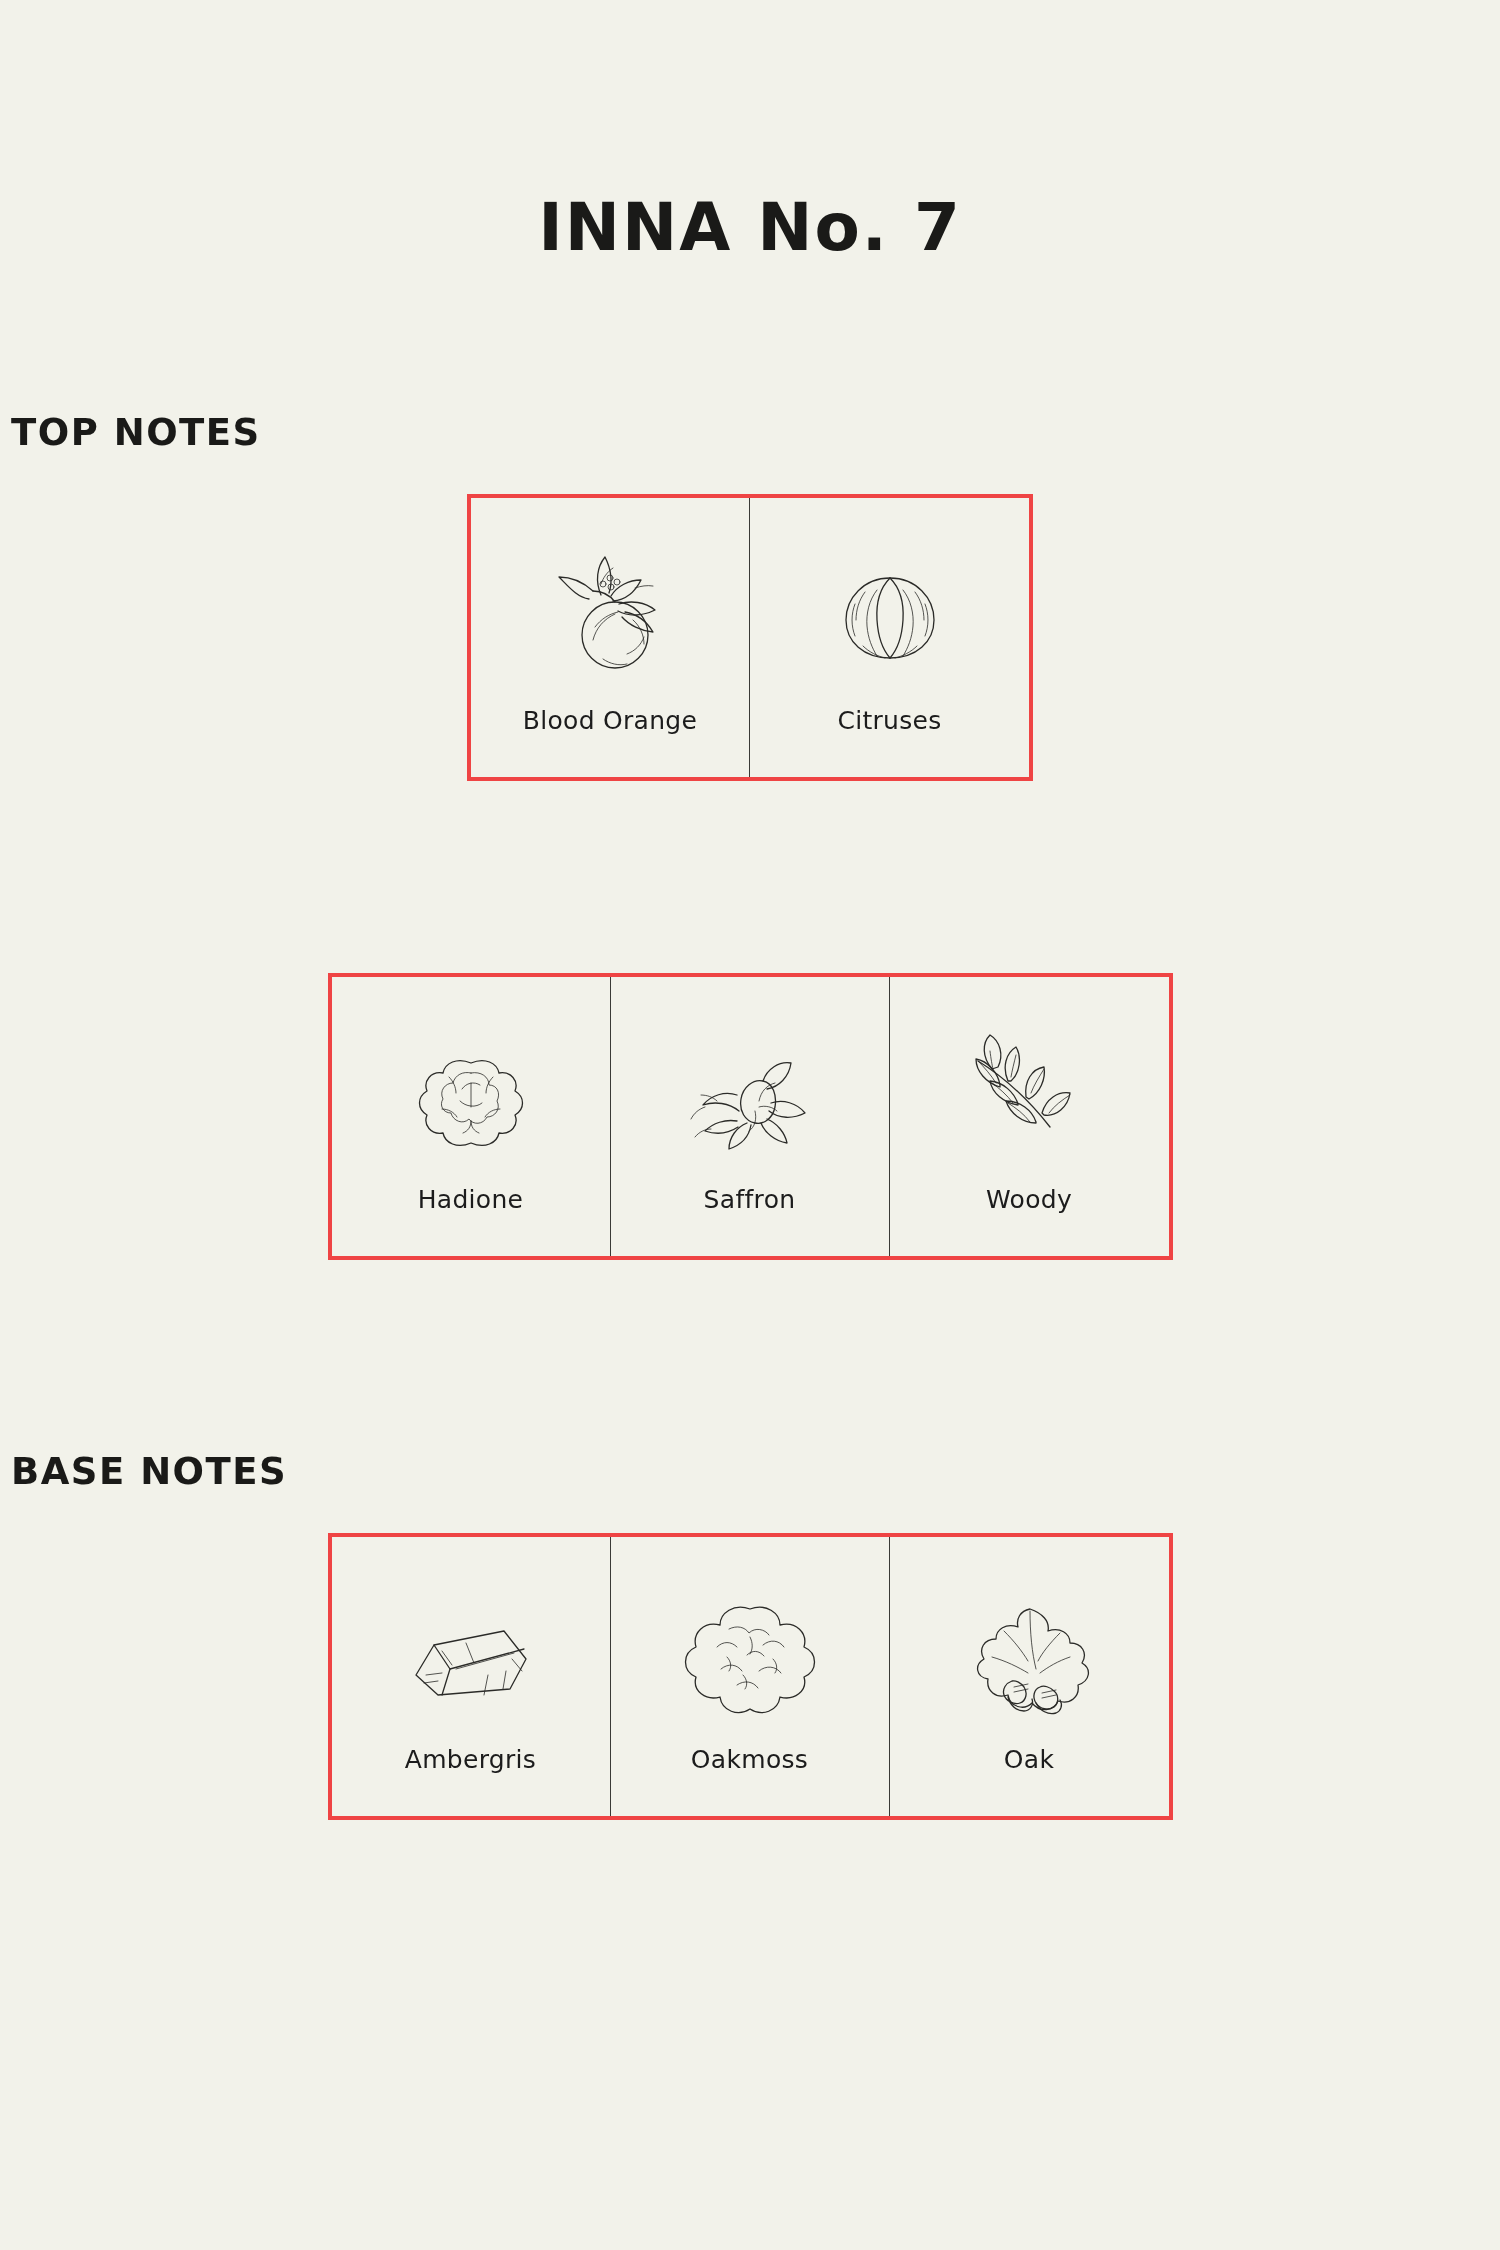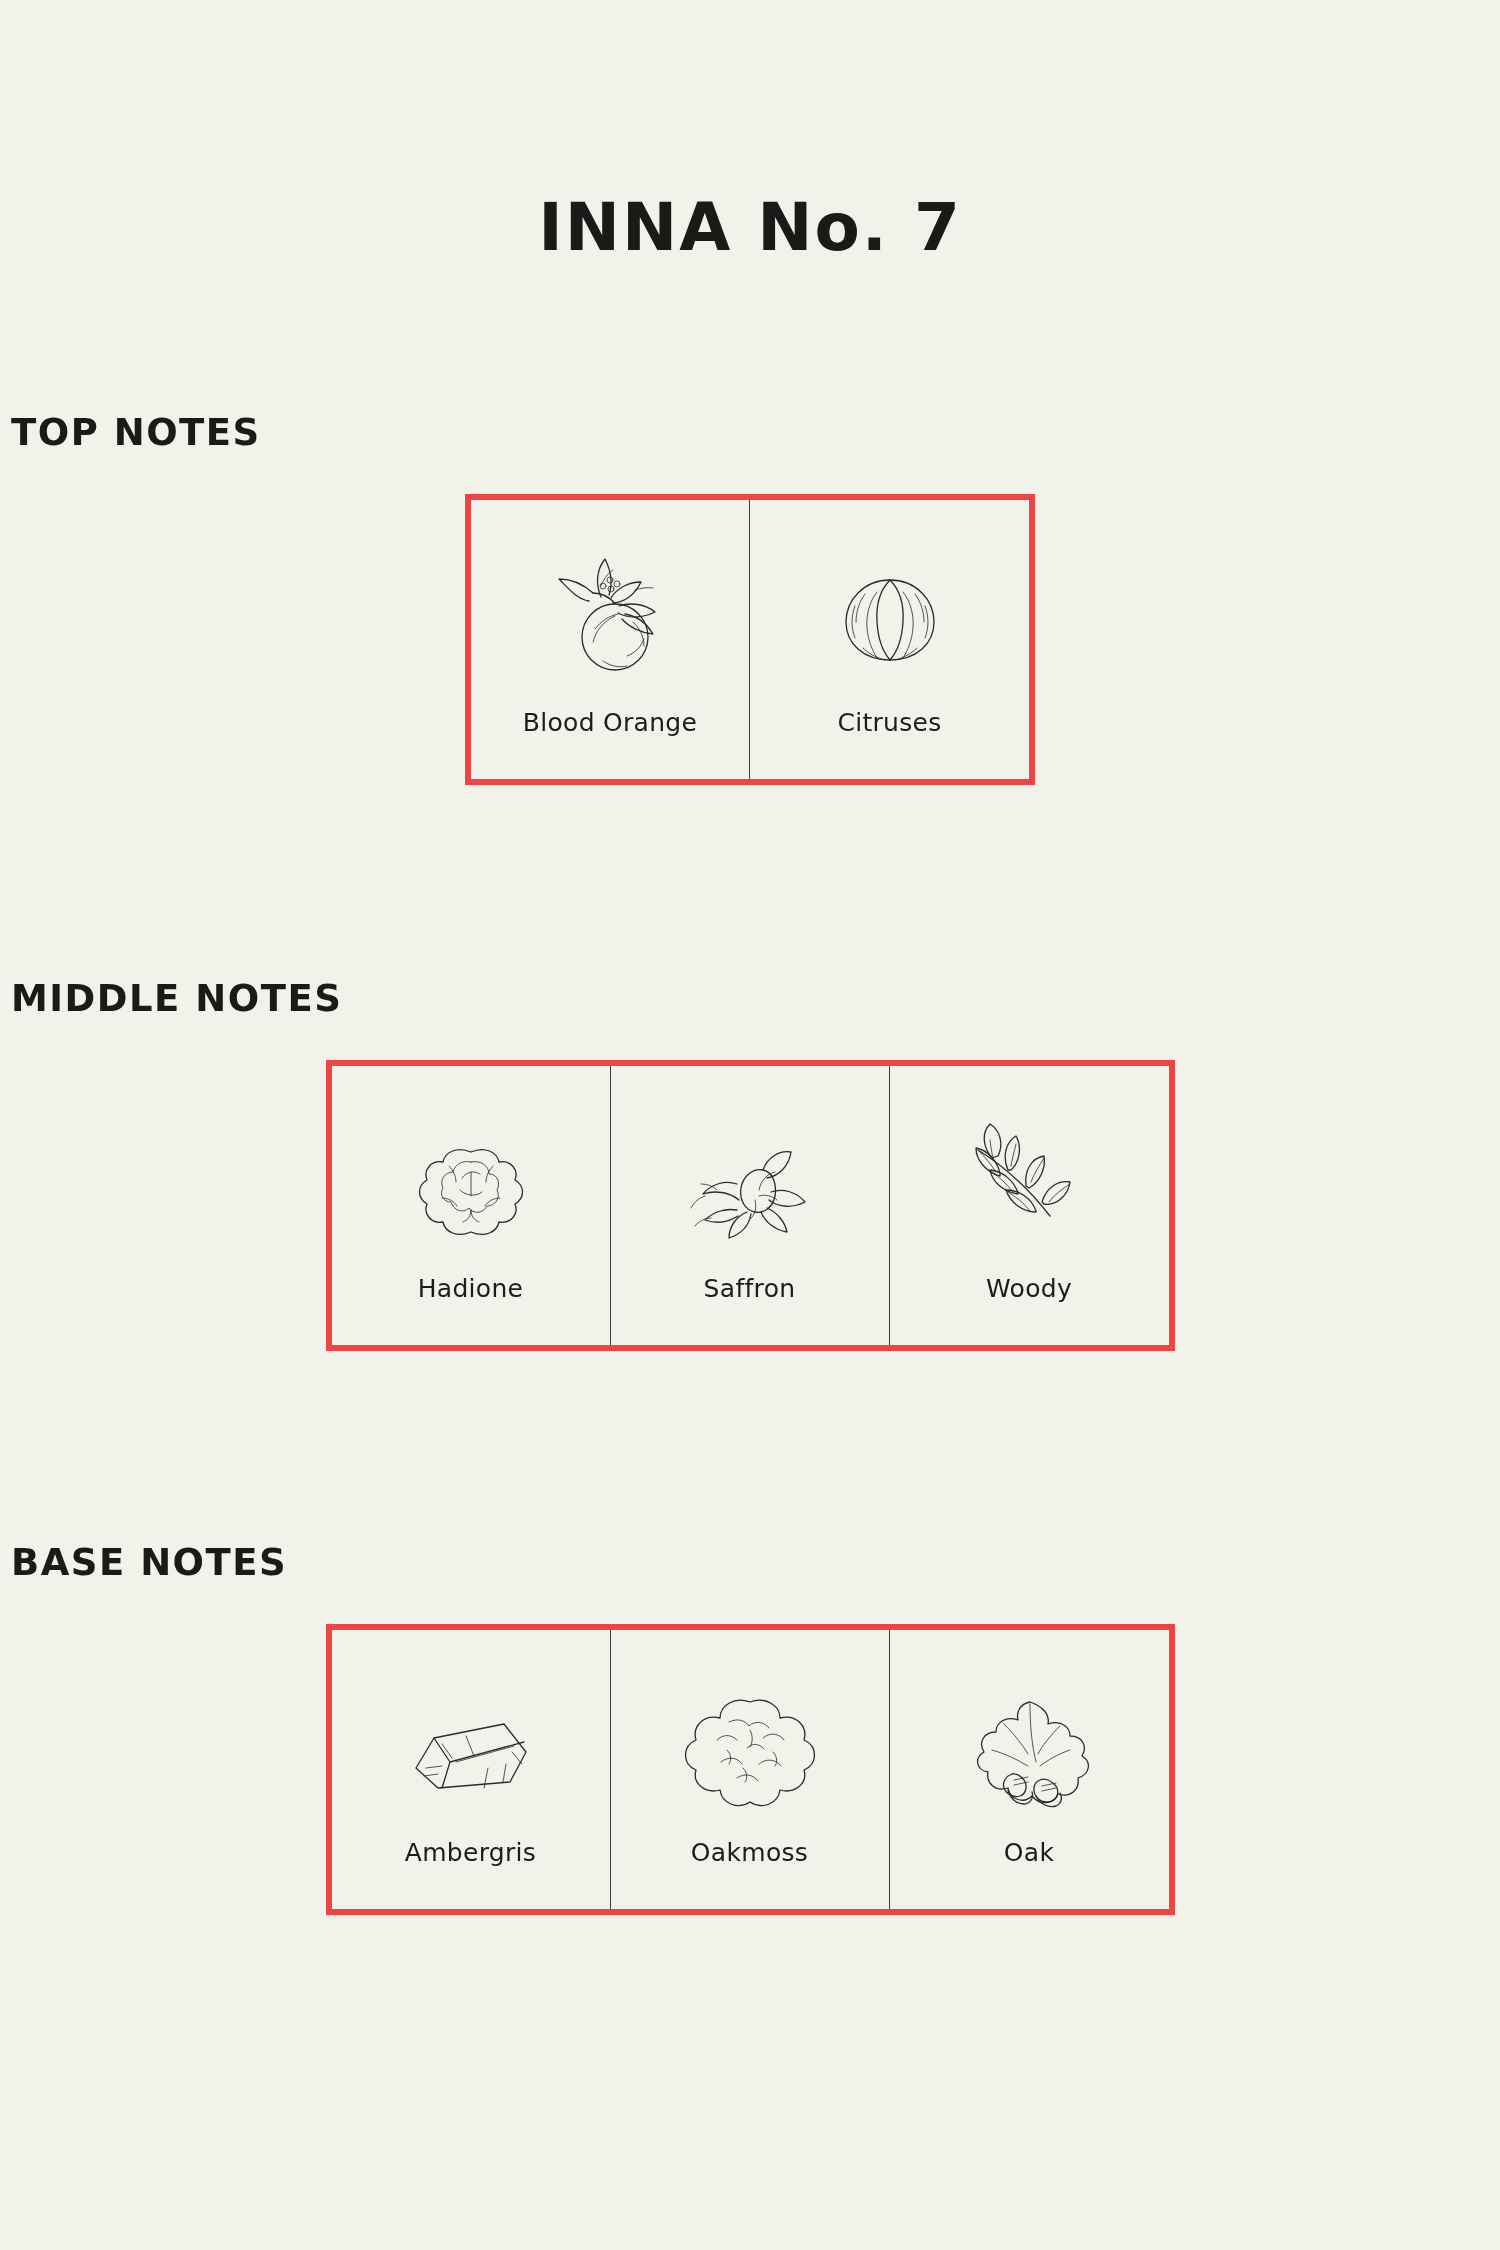--- a/index.html
+++ b/index.html
@@ -50,21 +50,21 @@
   .section.middle { margin-top: 192px; }
   .section.base  { margin-top: 190px; }
 
   .grid-wrap {
     display: flex;
     justify-content: center;
     margin-top: 40px;
   }
   .grid {
     display: flex;
-    border: 6px solid #ef4444;
+    border: 4px solid #ef4444;
     background: transparent;
   }
   .cell {
     width: 279px;
     height: 279px;
     box-sizing: border-box;
     border-right: 1px solid #3a3a36;
     display: flex;
     flex-direction: column;
     align-items: center;
@@ -165,21 +165,20 @@
             </svg>
           </div>
           <div class="label">Citruses</div>
         </div>
 
       </div>
     </div>
   </div>
 
   <div class="section middle">
-    <h2 class="section-title">MIDDLE NOTES</h2>
     <div class="grid-wrap">
       <div class="grid">
 
         <div class="cell">
           <div class="art">
             <svg viewBox="0 0 190 160" aria-hidden="true">
               <path class="ink" d="M95 52 c14 -6 26 0 28 10 c12 -2 20 8 16 18 c10 6 10 18 0 24 c4 10 -4 20 -16 18 c-2 10 -14 16 -28 10 c-14 6 -26 0 -28 -10 c-12 2 -20 -8 -16 -18 c-10 -6 -10 -18 0 -24 c-4 -10 4 -20 16 -18 c2 -10 14 -16 28 -10 z"></path>
               <path class="ink-thin" d="M95 62 c10 -2 18 4 18 12 c8 0 12 8 8 16 c4 8 -2 16 -10 16 c-4 8 -14 8 -18 2 c-6 6 -16 2 -18 -6 c-8 0 -12 -8 -8 -14 c-4 -8 2 -16 10 -16 c2 -8 10 -12 18 -10 z"></path>
               <path class="ink-thin" d="M86 78 c4 -6 12 -8 18 -4"></path>
               <path class="ink-thin" d="M84 90 c6 6 16 7 22 2"></path>

